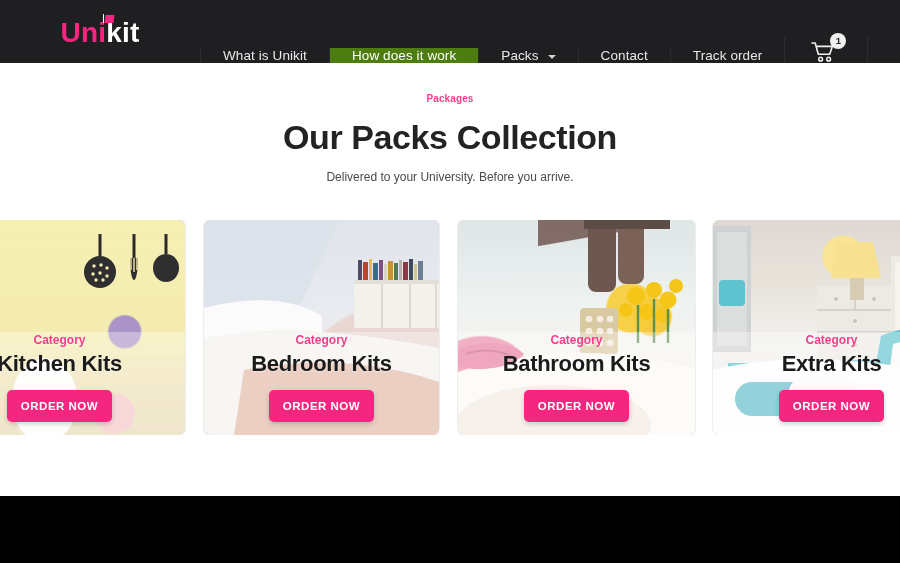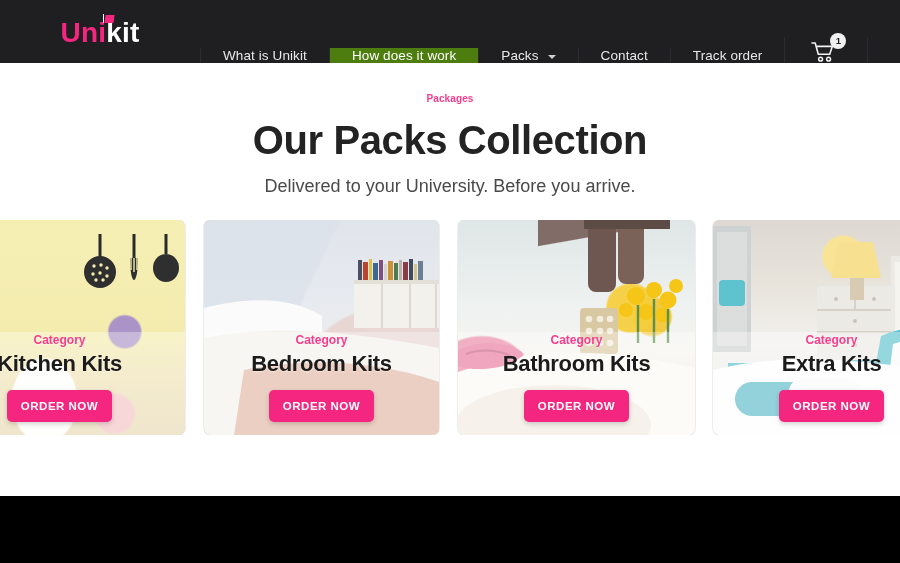--- a/index.html
+++ b/index.html
@@ -83,26 +83,26 @@
     text-align:center;
   }
   .eyebrow{
     margin-top:30px;
     color:#fa3c8c;
     font-size:10px;font-weight:700;letter-spacing:.1px;
   }
   .big-title{
     margin-top:14px;
     color:#232323;
-    font-size:40px;font-weight:700;letter-spacing:-.4px;
+    font-size:34px;font-weight:700;letter-spacing:-.4px;
   }
   .subtitle{
     margin-top:13px;
     color:#4a4a4a;
-    font-size:18px;font-weight:400;
+    font-size:12px;font-weight:400;
   }
 
   
   .cards{
     position:absolute;left:0;top:220px;width:900px;height:215px;
     overflow:hidden;
   }
   .card{
     position:absolute;top:0;height:215px;
     border-radius:7px;

